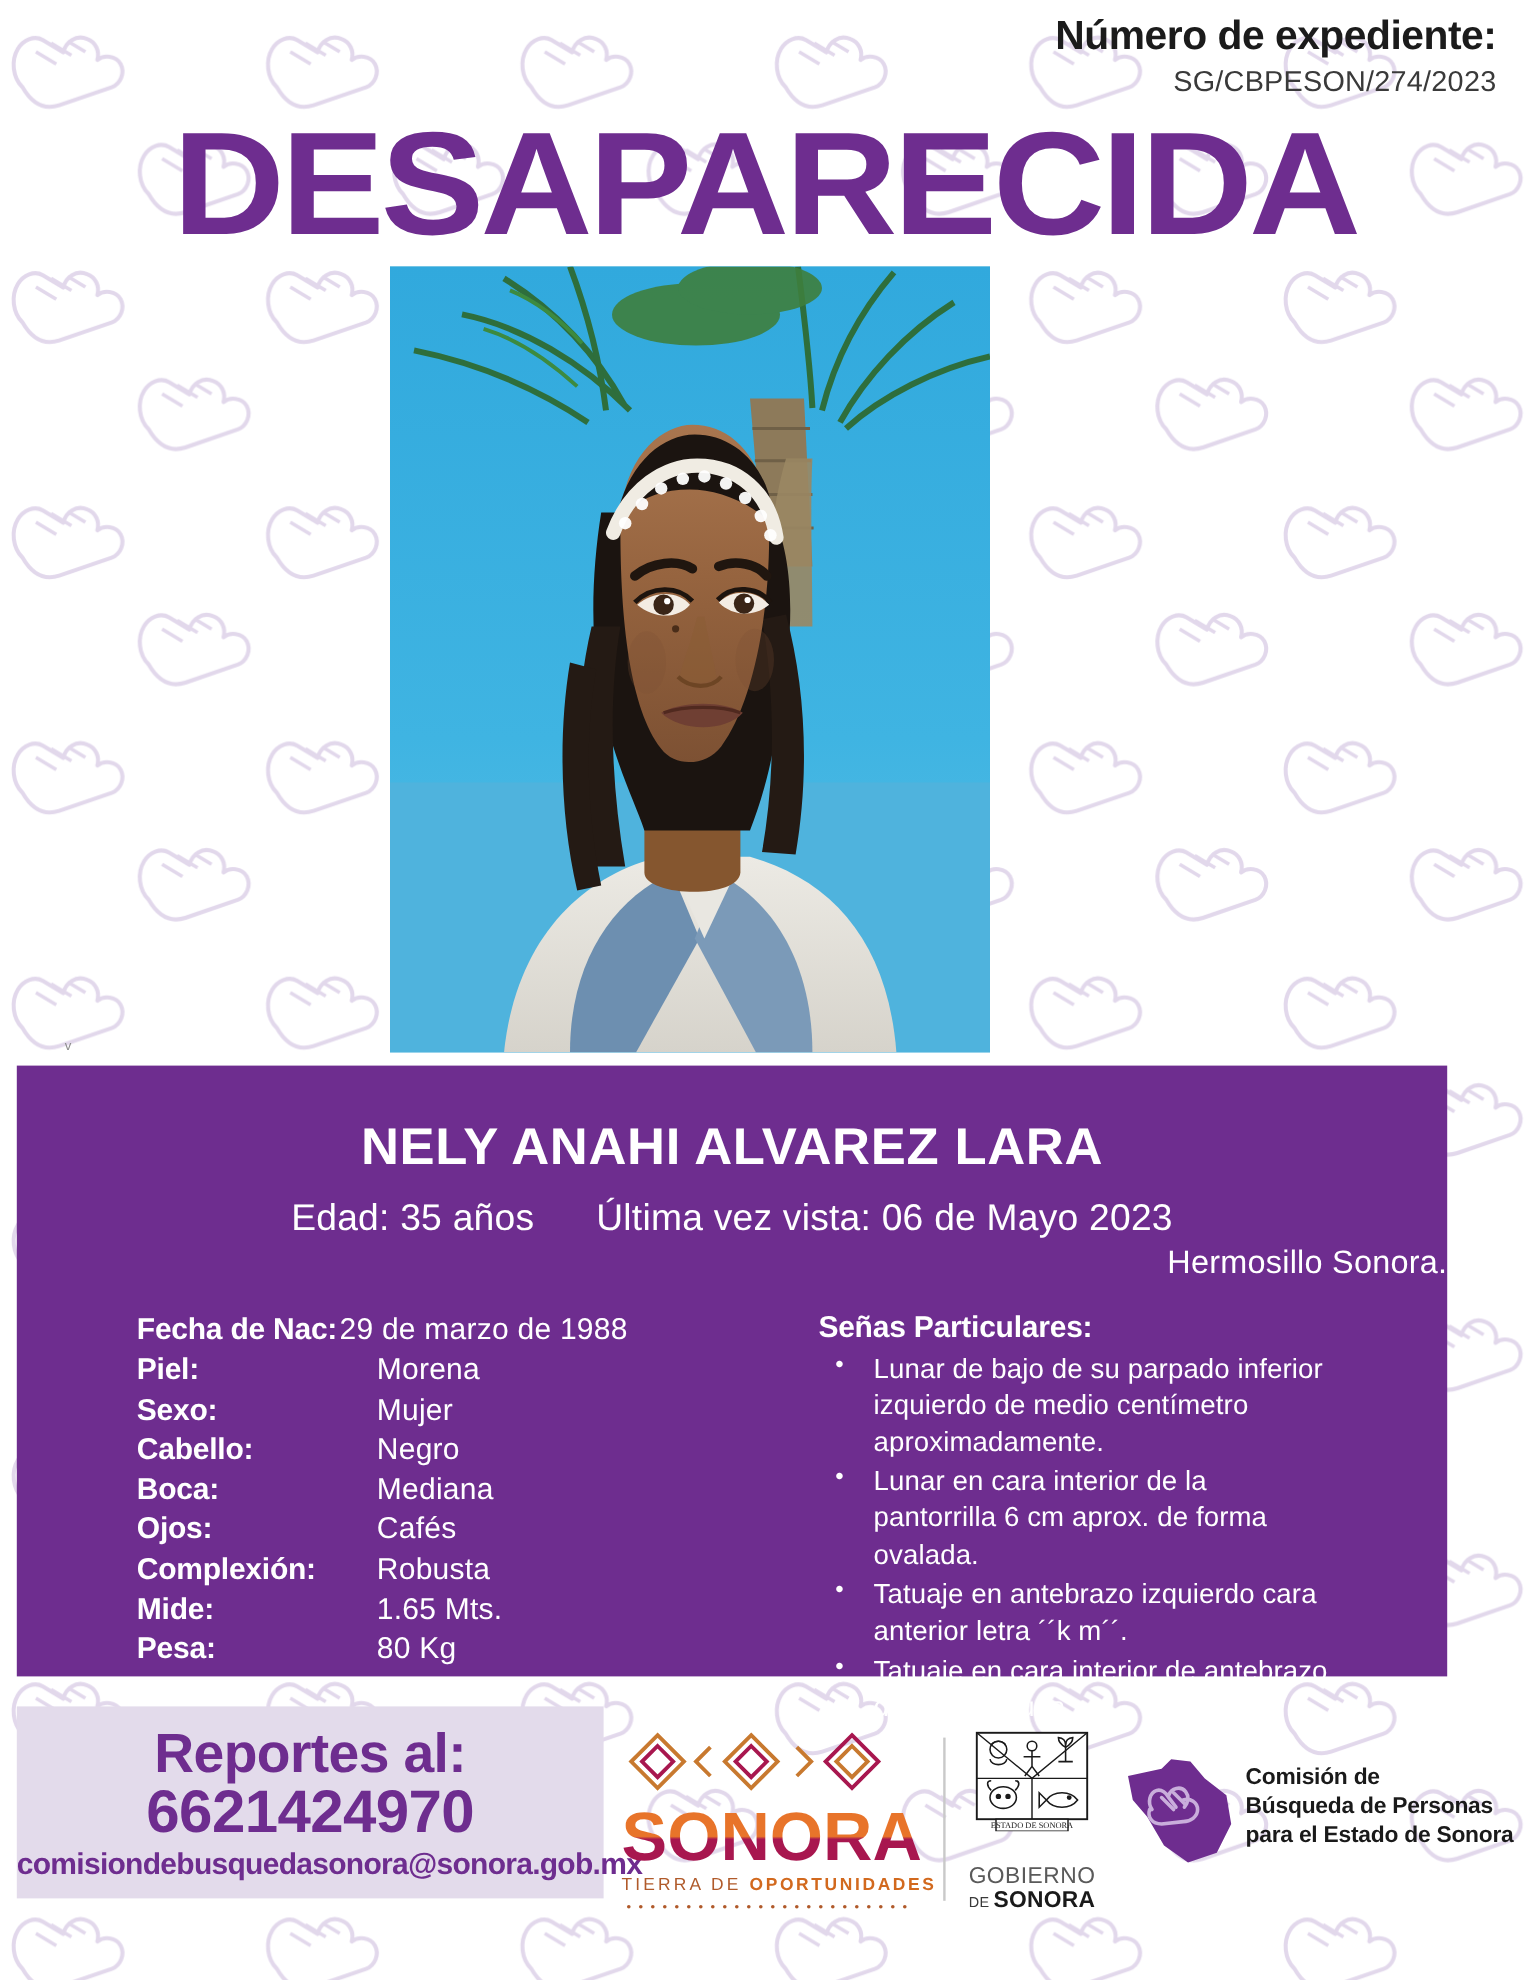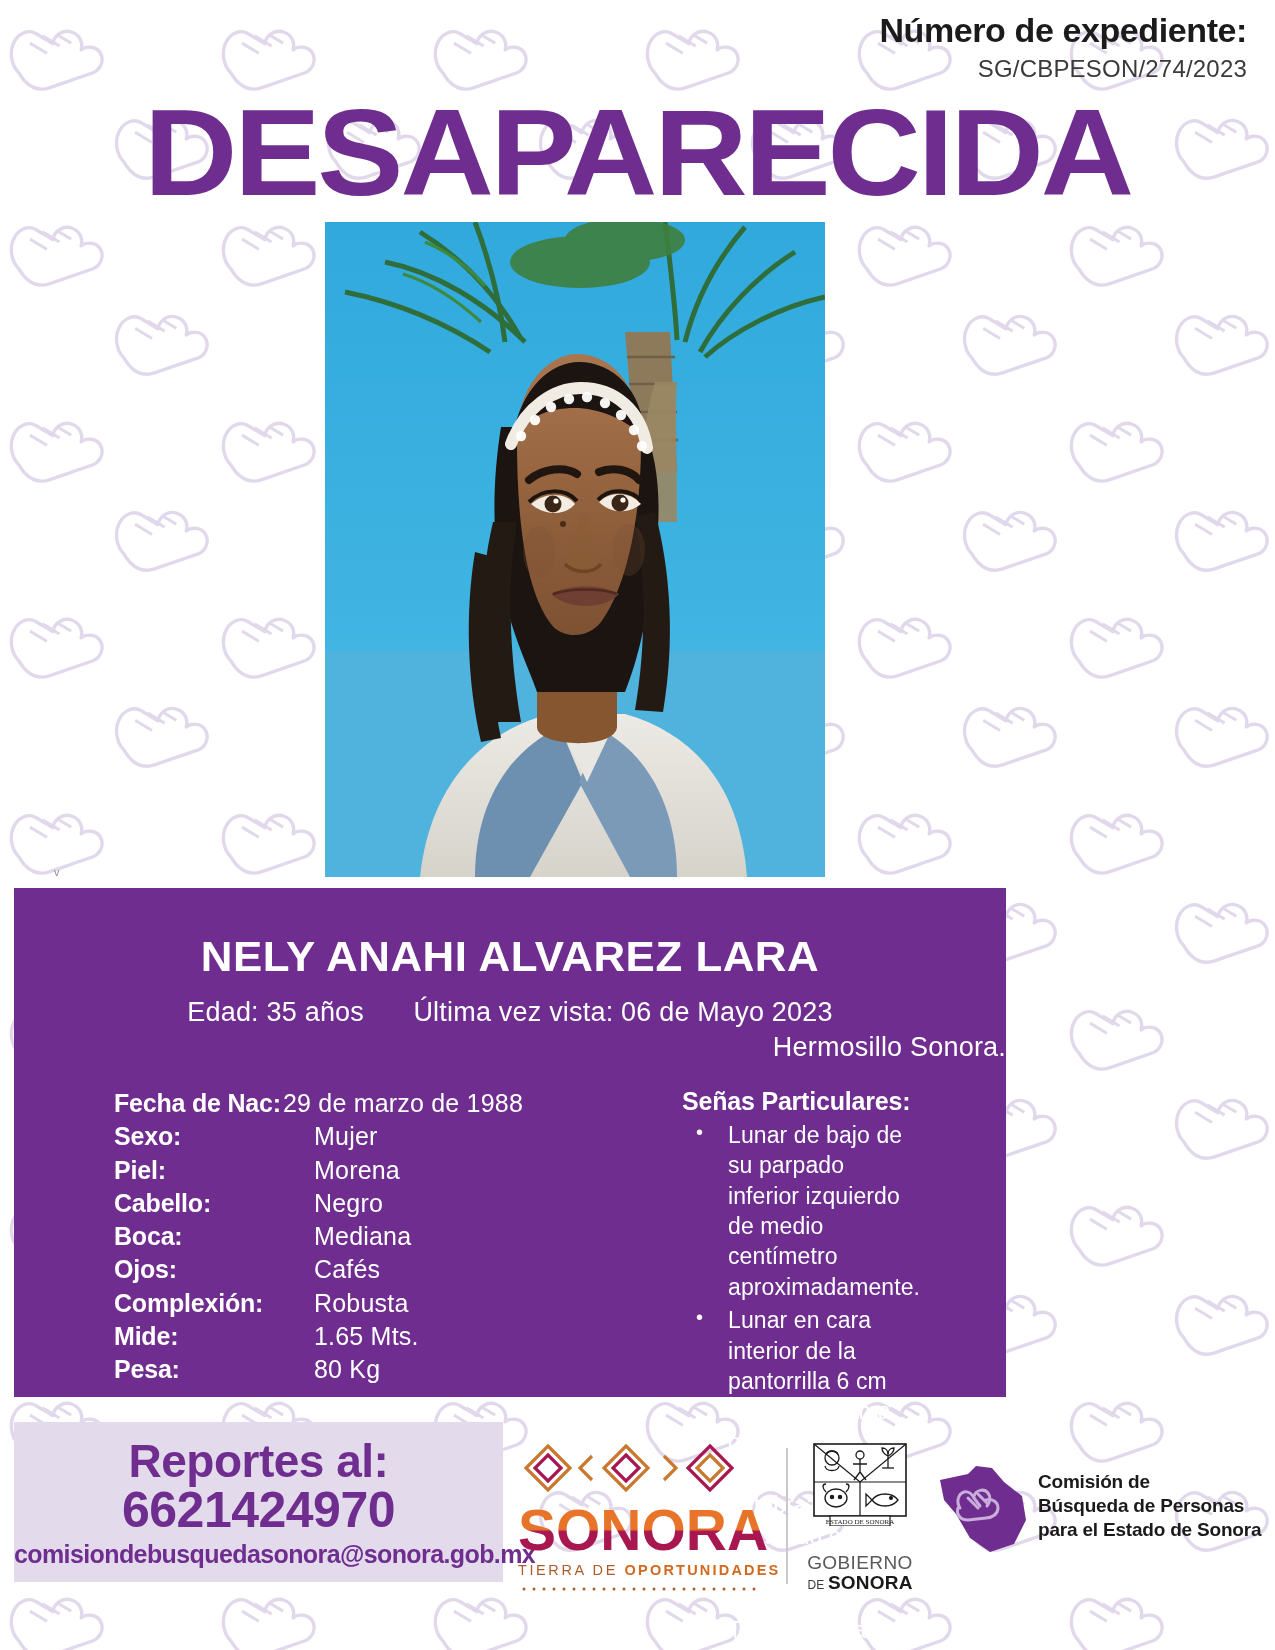--- a/index.html
+++ b/index.html
@@ -86,38 +86,38 @@
     font-size: 11px;
     color: #8d8d8d;
     z-index: 3;
   }
 
   
   .info-panel {
     position: absolute;
     top: 888px;
     left: 14px;
-    width: 992px;
+    width: 1192px;
     height: 509px;
     background: #6e2d8f;
     z-index: 3;
     color: #ffffff;
   }
 
   .person-name {
     text-align: center;
     font-size: 43px;
     font-weight: bold;
     letter-spacing: 0.5px;
     margin-top: 44px;
     transform: scaleX(1.02);
   }
   .seen-line {
     text-align: center;
-    font-size: 27px;
+    font-size: 31px;
     margin-top: 16px;
     font-weight: 300;
     letter-spacing: 0.2px;
   }
   .seen-line .gap { display: inline-block; width: 34px; }
   .place-line {
     text-align: right;
     font-size: 27px;
     margin-top: 4px;
     font-weight: 300;
@@ -427,26 +427,26 @@
     </div>
     <div class="place-line">Hermosillo Sonora.</div>
 
     <div class="columns">
       <div class="col-left">
         <div class="attr-row first">
           <span class="attr-label">Fecha de Nac:</span>
           <span class="attr-value">29 de marzo de 1988</span>
         </div>
         <div class="attr-row">
+          <span class="attr-label w-fixed">Piel:</span>
+          <span class="attr-value">Morena</span>
+        </div>
+        <div class="attr-row">
           <span class="attr-label w-fixed">Sexo:</span>
           <span class="attr-value">Mujer</span>
-        </div>
-        <div class="attr-row">
-          <span class="attr-label w-fixed">Piel:</span>
-          <span class="attr-value">Morena</span>
         </div>
         <div class="attr-row">
           <span class="attr-label w-fixed">Cabello:</span>
           <span class="attr-value">Negro</span>
         </div>
         <div class="attr-row">
           <span class="attr-label w-fixed">Boca:</span>
           <span class="attr-value">Mediana</span>
         </div>
         <div class="attr-row">

